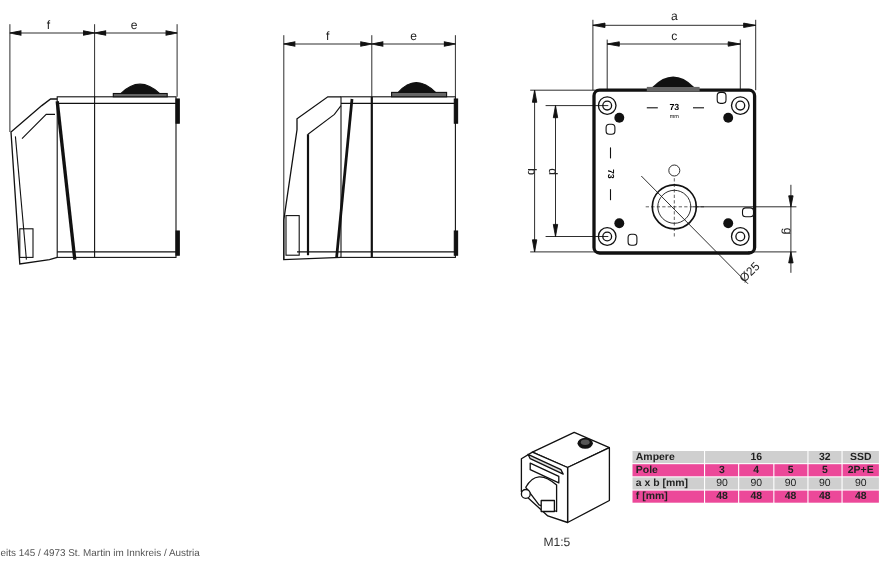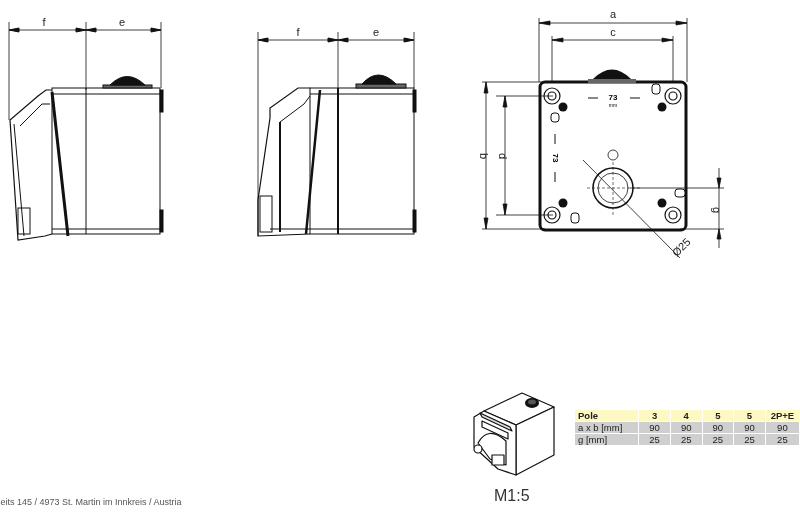--- a/index.html
+++ b/index.html
@@ -2,26 +2,26 @@
 <html><head>
 <meta charset="utf-8">
 <style>
   html, body { margin: 0; padding: 0; background: #ffffff; }
   body { width: 800px; height: 515px; position: relative; overflow: hidden; font-family: "Liberation Sans", sans-serif; }
   .abs { position: absolute; }
   svg text { font-family: "Liberation Sans", sans-serif; }
   .dim-label { font-size: 11px; fill: #222; }
   table.spec { position: absolute; left: 574px; top: 409px; border-collapse: separate; border-spacing: 1px; font-size: 9.5px; font-family: "Liberation Sans", sans-serif; }
   table.spec td { padding: 0 3px; height: 11px; line-height: 11px; text-align: center; color: #222; }
-  table.spec td.lbl { text-align: left; font-weight: normal; width: 66px; }
+  table.spec td.lbl { text-align: left; font-weight: bold; width: 66px; }
   table.spec tr.shade td { background: #cfcfcf; }
-  table.spec tr.plain td { background: #fef9c3; }
+  table.spec tr.plain td { background: #ec4899; }
   table.spec tr.bold td { font-weight: bold; }
   table.spec td.val { width: 28px; }
-  .scale { position: absolute; left: 494px; top: 487px; font-size: 16px; color: #333; }
+  .scale { position: absolute; left: 494px; top: 487px; font-size: 11px; color: #333; }
   .address { position: absolute; left: -4px; top: 497px; font-size: 9px; color: #555; white-space: nowrap; }
 </style>
 </head>
 <body>
 
 <svg class="abs" style="left:0;top:0" width="200" height="260" viewBox="0 0 200 260">
   <g stroke="#111" fill="none" stroke-width="1">
 
     <line x1="9" y1="22" x2="9" y2="120" stroke-width="0.8"></line>
     <line x1="86" y1="22" x2="86" y2="90" stroke-width="0.8"></line>
@@ -181,40 +181,46 @@
     <circle cx="18" cy="64" r="4"></circle>
     <rect x="32" y="70" width="12" height="10"></rect>
   </g>
   <ellipse cx="72" cy="18" rx="7" ry="5" fill="#111"></ellipse>
   <ellipse cx="72" cy="17" rx="4" ry="2.5" fill="#555"></ellipse>
 </svg>
 <div class="scale">M1:5</div>
 
 <table class="spec">
   <tbody>
+      <tr class="shade bold">
+    <td class="lbl">Ampere</td>
+    <td colspan="3">16</td>
+    <td class="val">32</td>
+    <td class="val">SSD</td>
+  </tr>
   <tr class="plain bold">
     <td class="lbl">Pole</td>
     <td class="val">3</td>
     <td class="val">4</td>
     <td class="val">5</td>
     <td class="val">5</td>
     <td class="val">2P+E</td>
   </tr>
   <tr class="shade">
     <td class="lbl">a x b [mm]</td>
     <td class="val">90</td>
     <td class="val">90</td>
     <td class="val">90</td>
     <td class="val">90</td>
     <td class="val">90</td>
   </tr>
-  <tr class="shade">
-    <td class="lbl">g [mm]</td>
-    <td class="val">25</td>
-    <td class="val">25</td>
-    <td class="val">25</td>
-    <td class="val">25</td>
-    <td class="val">25</td>
+  <tr class="plain bold">
+    <td class="lbl">f [mm]</td>
+    <td class="val">48</td>
+    <td class="val">48</td>
+    <td class="val">48</td>
+    <td class="val">48</td>
+    <td class="val">48</td>
   </tr>
 </tbody>
   </table>
 
 <div class="address">seits 145 / 4973 St. Martin im Innkreis / Austria</div>
 
 </body></html>

